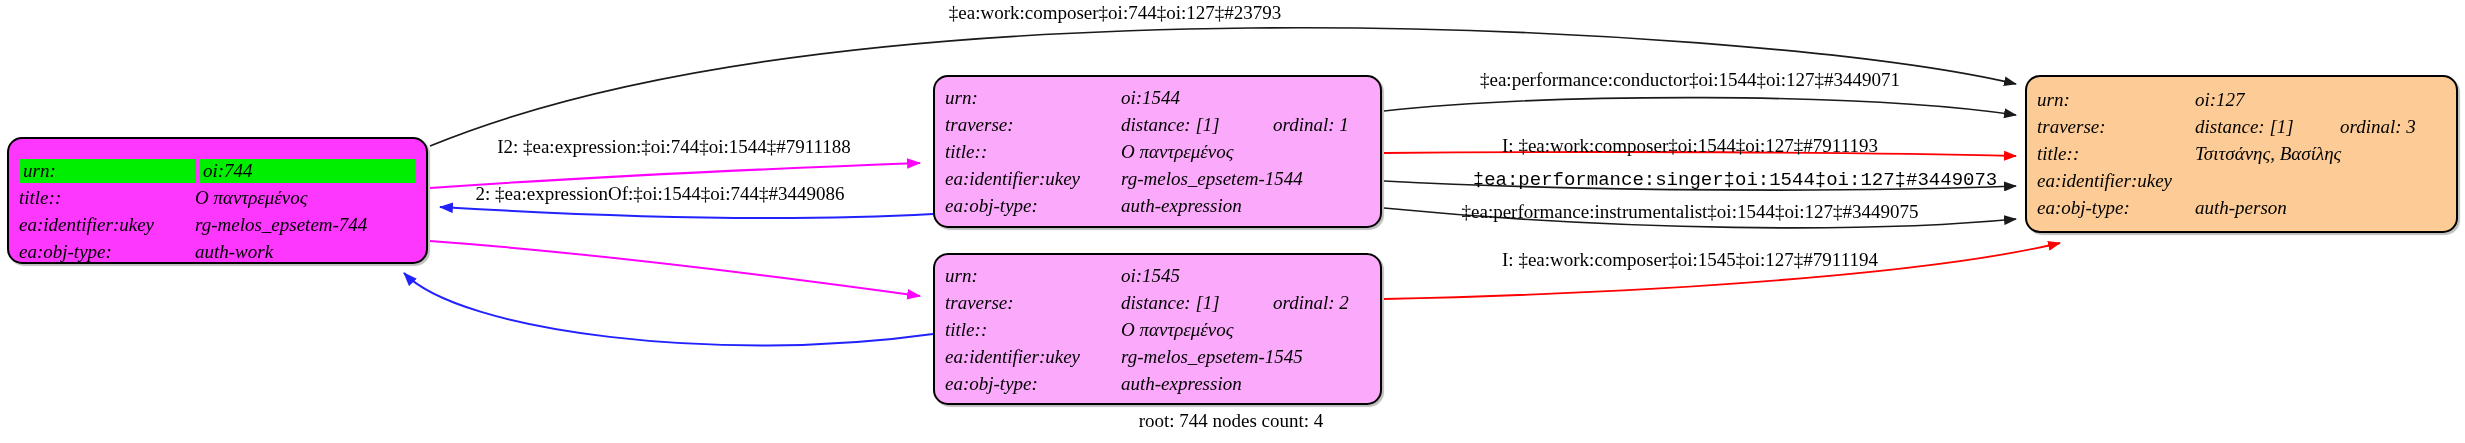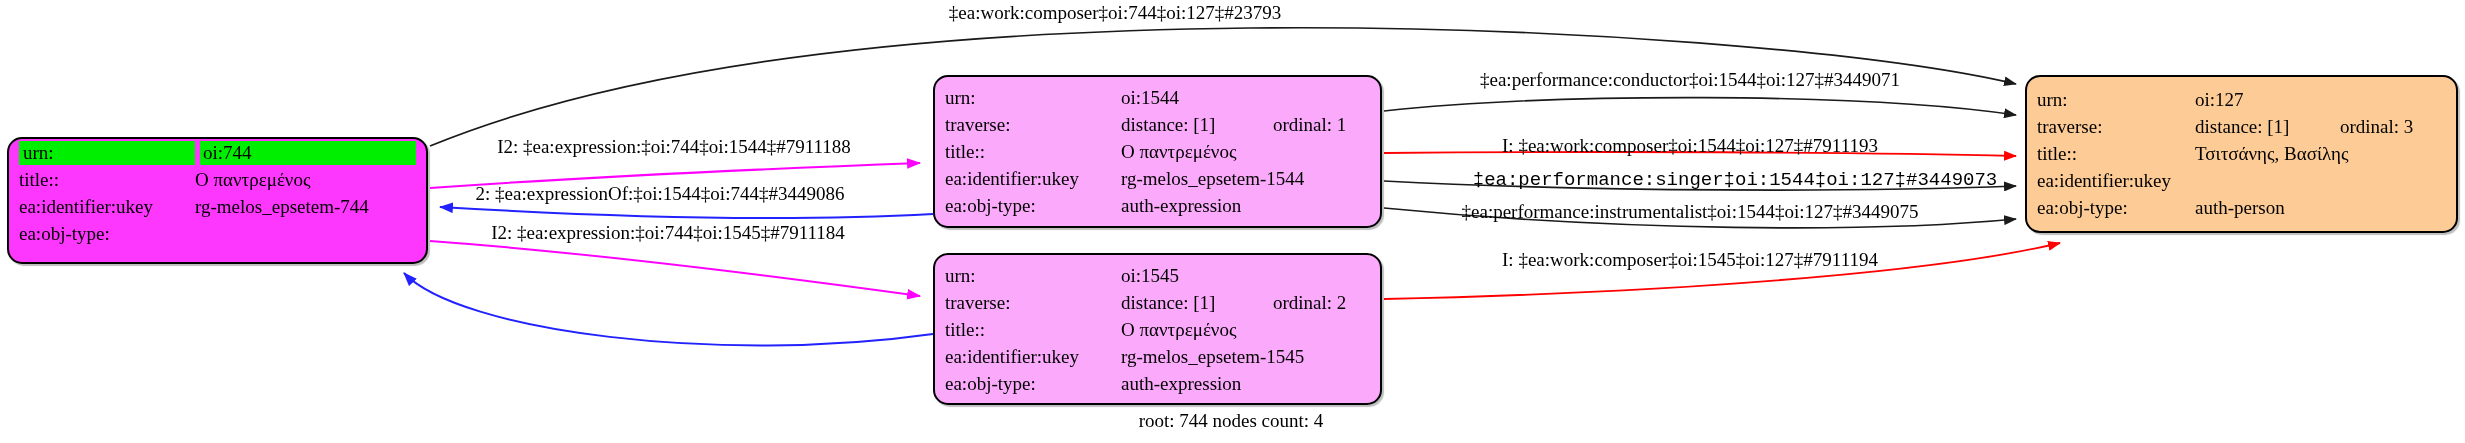--- a/index.html
+++ b/index.html
@@ -11,22 +11,23 @@
     overflow:hidden;
   }
   #edge-layer { position:absolute; left:0; top:0; width:2465px; height:443px; }
   #edge-layer path.edge { fill:none; }
 
   .node {
     position:absolute;
     box-sizing:border-box;
     border:2px solid #000;
     border-radius:15px;
-    padding:0 10px;
+    padding:18px 10px;
     box-shadow:2px 2px 1px rgba(110,110,110,0.45);
+    font-style:italic;
   }
   .node-work   { background:var(--c-work); }
   .node-expr   { background:var(--c-expr); padding-top:7px; }
   .node-person { background:var(--c-person); padding-top:9px; }
 
   .row { display:flex; line-height:27px; white-space:nowrap; }
   .row .key { width:176px; flex:none; }
   .node-person .row .key { width:158px; }
   .row .val { flex:1; }
 
@@ -93,20 +94,21 @@
     <div class="row">
       <span class="key">title::</span>
       <span class="val">Ο παντρεμένος</span>
     </div>
     <div class="row">
       <span class="key">ea:identifier:ukey</span>
       <span class="val">rg-melos_epsetem-744</span>
     </div>
     <div class="row">
       <span class="key">ea:obj-type:</span>
+      <span class="val">auth-work</span>
     </div>
   </div>
 
   <div class="node node-expr" style="left:933px; top:75px; width:449px; height:153px;">
     <div class="row">
       <span class="key">urn:</span>
       <span class="val">oi:1544</span>
     </div>
     <div class="row">
       <span class="key">traverse:</span>
@@ -167,21 +169,20 @@
     </div>
     <div class="row">
       <span class="key">ea:obj-type:</span>
       <span class="val">auth-person</span>
     </div>
   </div>
 
   <div class="edge-label" style="left:1115px; top:13px;">‡ea:work:composer‡oi:744‡oi:127‡#23793</div>
   <div class="edge-label" style="left:674px; top:147px;">I2: ‡ea:expression:‡oi:744‡oi:1544‡#7911188</div>
   <div class="edge-label" style="left:660px; top:194px;text-align:right;">2: ‡ea:expressionOf:‡oi:1544‡oi:744‡#3449086</div>
-  <div class="edge-label" style="left:668px; top:233px;">I2: ‡ea:expression:‡oi:744‡oi:1545‡#7911184</div>
   <div class="edge-label" style="left:1690px; top:80px;">‡ea:performance:conductor‡oi:1544‡oi:127‡#3449071</div>
   <div class="edge-label" style="left:1690px; top:146px;">I: ‡ea:work:composer‡oi:1544‡oi:127‡#7911193</div>
   <div class="edge-label" style="left:1735px; top:180px;font-family:Liberation Mono, monospace;">‡ea:performance:singer‡oi:1544‡oi:127‡#3449073</div>
   <div class="edge-label" style="left:1690px; top:212px;">‡ea:performance:instrumentalist‡oi:1544‡oi:127‡#3449075</div>
   <div class="edge-label" style="left:1690px; top:260px;">I: ‡ea:work:composer‡oi:1545‡oi:127‡#7911194</div>
 
   <div id="footer-note" style="left:1231px; top:421px;">root: 744 nodes count: 4</div>
 
 </div>
 

